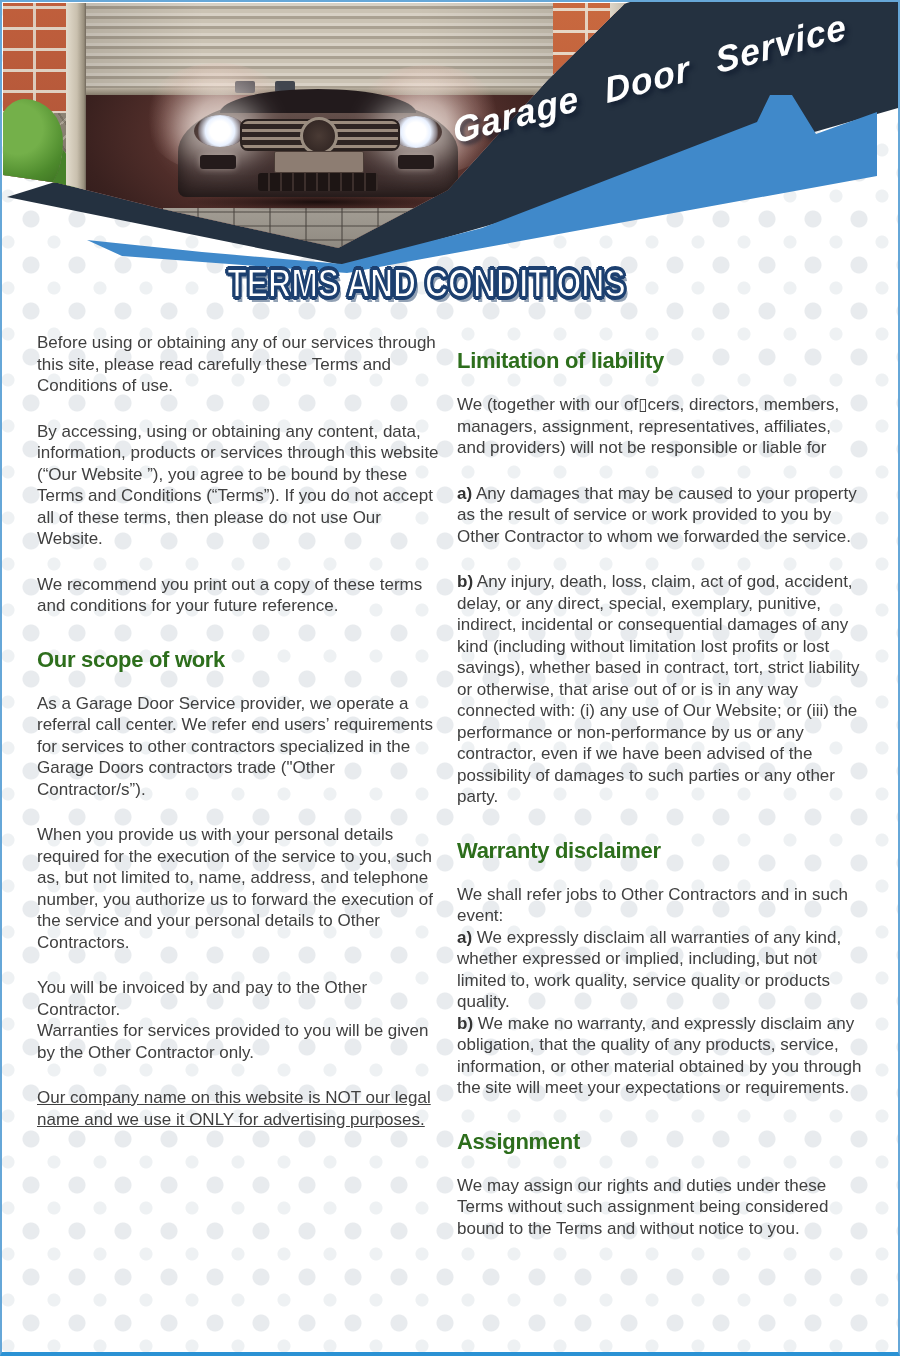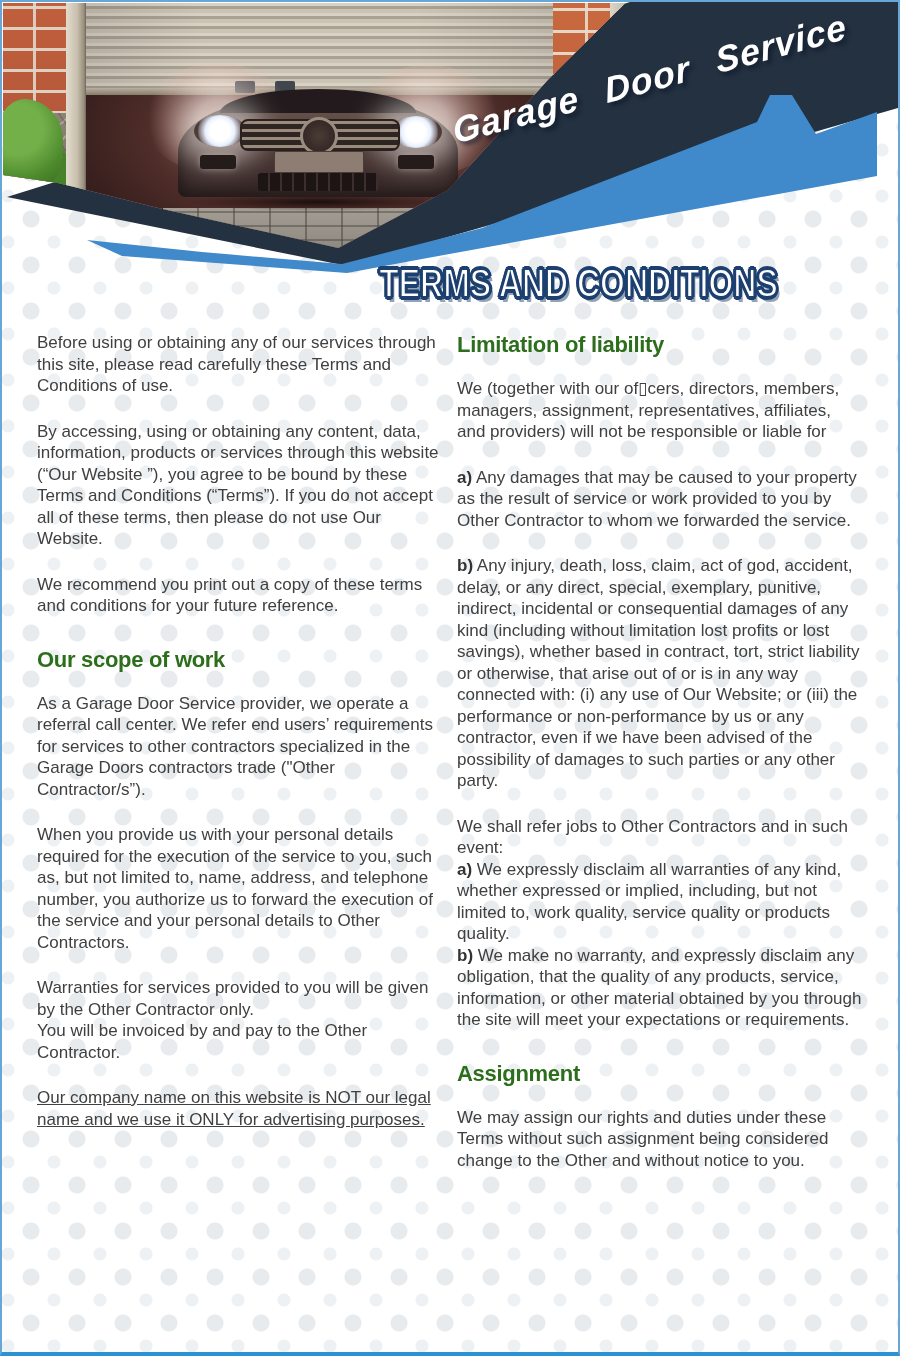--- a/index.html
+++ b/index.html
@@ -97,41 +97,41 @@
   .car-shadow{left:6px;top:104px;width:268px;height:18px;border-radius:50%;
     background:radial-gradient(ellipse,rgba(10,5,5,.8),transparent 70%);}
 
   .banner-text{position:absolute;left:448px;top:110px;
     transform:rotate(-15deg) skewX(-6deg);transform-origin:0 0;
     font-weight:bold;font-style:italic;font-size:36px;line-height:1.1;
     color:#ffffff;white-space:nowrap;word-spacing:16px;letter-spacing:1px;
     text-shadow:3px 4px 4px rgba(10,22,42,.65);}
 
   
-  .title-wrap{position:absolute;left:0;top:258px;width:832px;text-align:right;}
+  .title-wrap{position:absolute;left:0;top:258px;width:832px;text-align:center;padding-left:8px;}
   h1.page-title{
     display:inline-block;margin:0;
     font-size:41px;font-weight:bold;letter-spacing:0px;
     transform:scaleX(.78);transform-origin:50% 50%;
     color:#ffffff;
     -webkit-text-stroke:2px #1d4070;
     text-shadow:
       -2px -2px 0 #1d4070, 2px -2px 0 #1d4070, -2px 2px 0 #1d4070, 2px 2px 0 #1d4070,
       0 -3px 0 #1d4070, 0 3px 0 #1d4070, -3px 0 0 #1d4070, 3px 0 0 #1d4070,
       4px 5px 0 #93a2b5;}
 
   
   .content{position:absolute;left:0;top:330px;width:896px;padding:0 0 0 35px;box-sizing:border-box;
     display:flex;gap:14px;}
   .col{width:406px;color:#404040;font-size:17px;line-height:21.5px;}
   .col p{margin:0 0 24px;}
   .col p.tight{margin-bottom:0;}
   .col p.gap{margin-top:24px;text-decoration:underline;}
   .col h3{margin:30px 0 20px;font-size:22px;line-height:26px;color:#2d6e1c;letter-spacing:-.3px;}
-  .col h3:first-child{margin-top:0;}
+  .col h3:first-child{margin-top:16px;}
   .col strong{color:#333333;}
 </style>
 </head>
 <body>
 
 <div class="page">
 
   <div class="header">
     <div class="navy-ribbon"></div>
     <div class="blue-ribbon"></div>
@@ -175,30 +175,31 @@
   </div>
 
   <div class="content">
     <div class="col">
         <p><span>Before using or obtaining any of our services through this site, please read carefully these Terms and Conditions of use.</span></p>
         <p><span>By accessing, using or obtaining any content, data, information, products or services through this website (“Our Website ”), you agree to be bound by these Terms and Conditions (“Terms”). If you do not accept all of these terms, then please do not use Our Website.</span></p>
         <p><span>We recommend you print out a copy of these terms and conditions for your future reference.</span></p>
         <h3><span>Our scope of work</span></h3>
         <p><span>As a Garage Door Service provider, we operate a referral call center. We refer end users’ requirements for services to other contractors specialized in the Garage Doors contractors trade ("Other Contractor/s”).</span></p>
         <p><span>When you provide us with your personal details required for the execution of the service to you, such as, but not limited to, name, address, and telephone number, you authorize us to forward the execution of the service and your personal details to Other Contractors.</span></p>
+        <p class="tight"><span>You will be invoiced by and pay to the Other Contractor.</span></p>
         <p class="tight"><span>Warranties for services provided to you will be given by the Other Contractor only.</span></p>
-        <p class="tight"><span>You will be invoiced by and pay to the Other Contractor.</span></p>
         <p class="gap"><span>Our company name on this website is NOT our legal name and we use it ONLY for advertising purposes.</span></p>
       </div>
     <div class="col">
         <h3><span>Limitation of liability</span></h3>
         <p><span>We (together with our of▯cers, directors, members, managers, assignment, representatives, affiliates, and providers) will not be responsible or liable for</span></p>
         <p><strong>a)</strong><span> Any damages that may be caused to your property as the result of service or work provided to you by Other Contractor to whom we forwarded the service.</span></p>
         <p><strong>b)</strong><span> Any injury, death, loss, claim, act of god, accident, delay, or any direct, special, exemplary, punitive, indirect, incidental or consequential damages of any kind (including without limitation lost profits or lost savings), whether based in contract, tort, strict liability or otherwise, that arise out of or is in any way connected with: (i) any use of Our Website; or (iii) the performance or non-performance by us or any contractor, even if we have been advised of the possibility of damages to such parties or any other party.</span></p>
+        <h3><span>Warranty disclaimer</span></h3>
         <p class="tight"><span>We shall refer jobs to Other Contractors and in such event:</span></p>
         <p class="tight"><strong>a)</strong><span> We expressly disclaim all warranties of any kind, whether expressed or implied, including, but not limited to, work quality, service quality or products quality.</span></p>
         <p class="tight"><strong>b)</strong><span> We make no warranty, and expressly disclaim any obligation, that the quality of any products, service, information, or other material obtained by you through the site will meet your expectations or requirements.</span></p>
         <h3><span>Assignment</span></h3>
-        <p><span>We may assign our rights and duties under these Terms without such assignment being considered change to the Other and without notice to you.</span></p>
+        <p><span>We may assign our rights and duties under these Terms without such assignment being considered bound to the Terms and without notice to you.</span></p>
       </div>
   </div>
 
 </div>
 
 </body></html>

